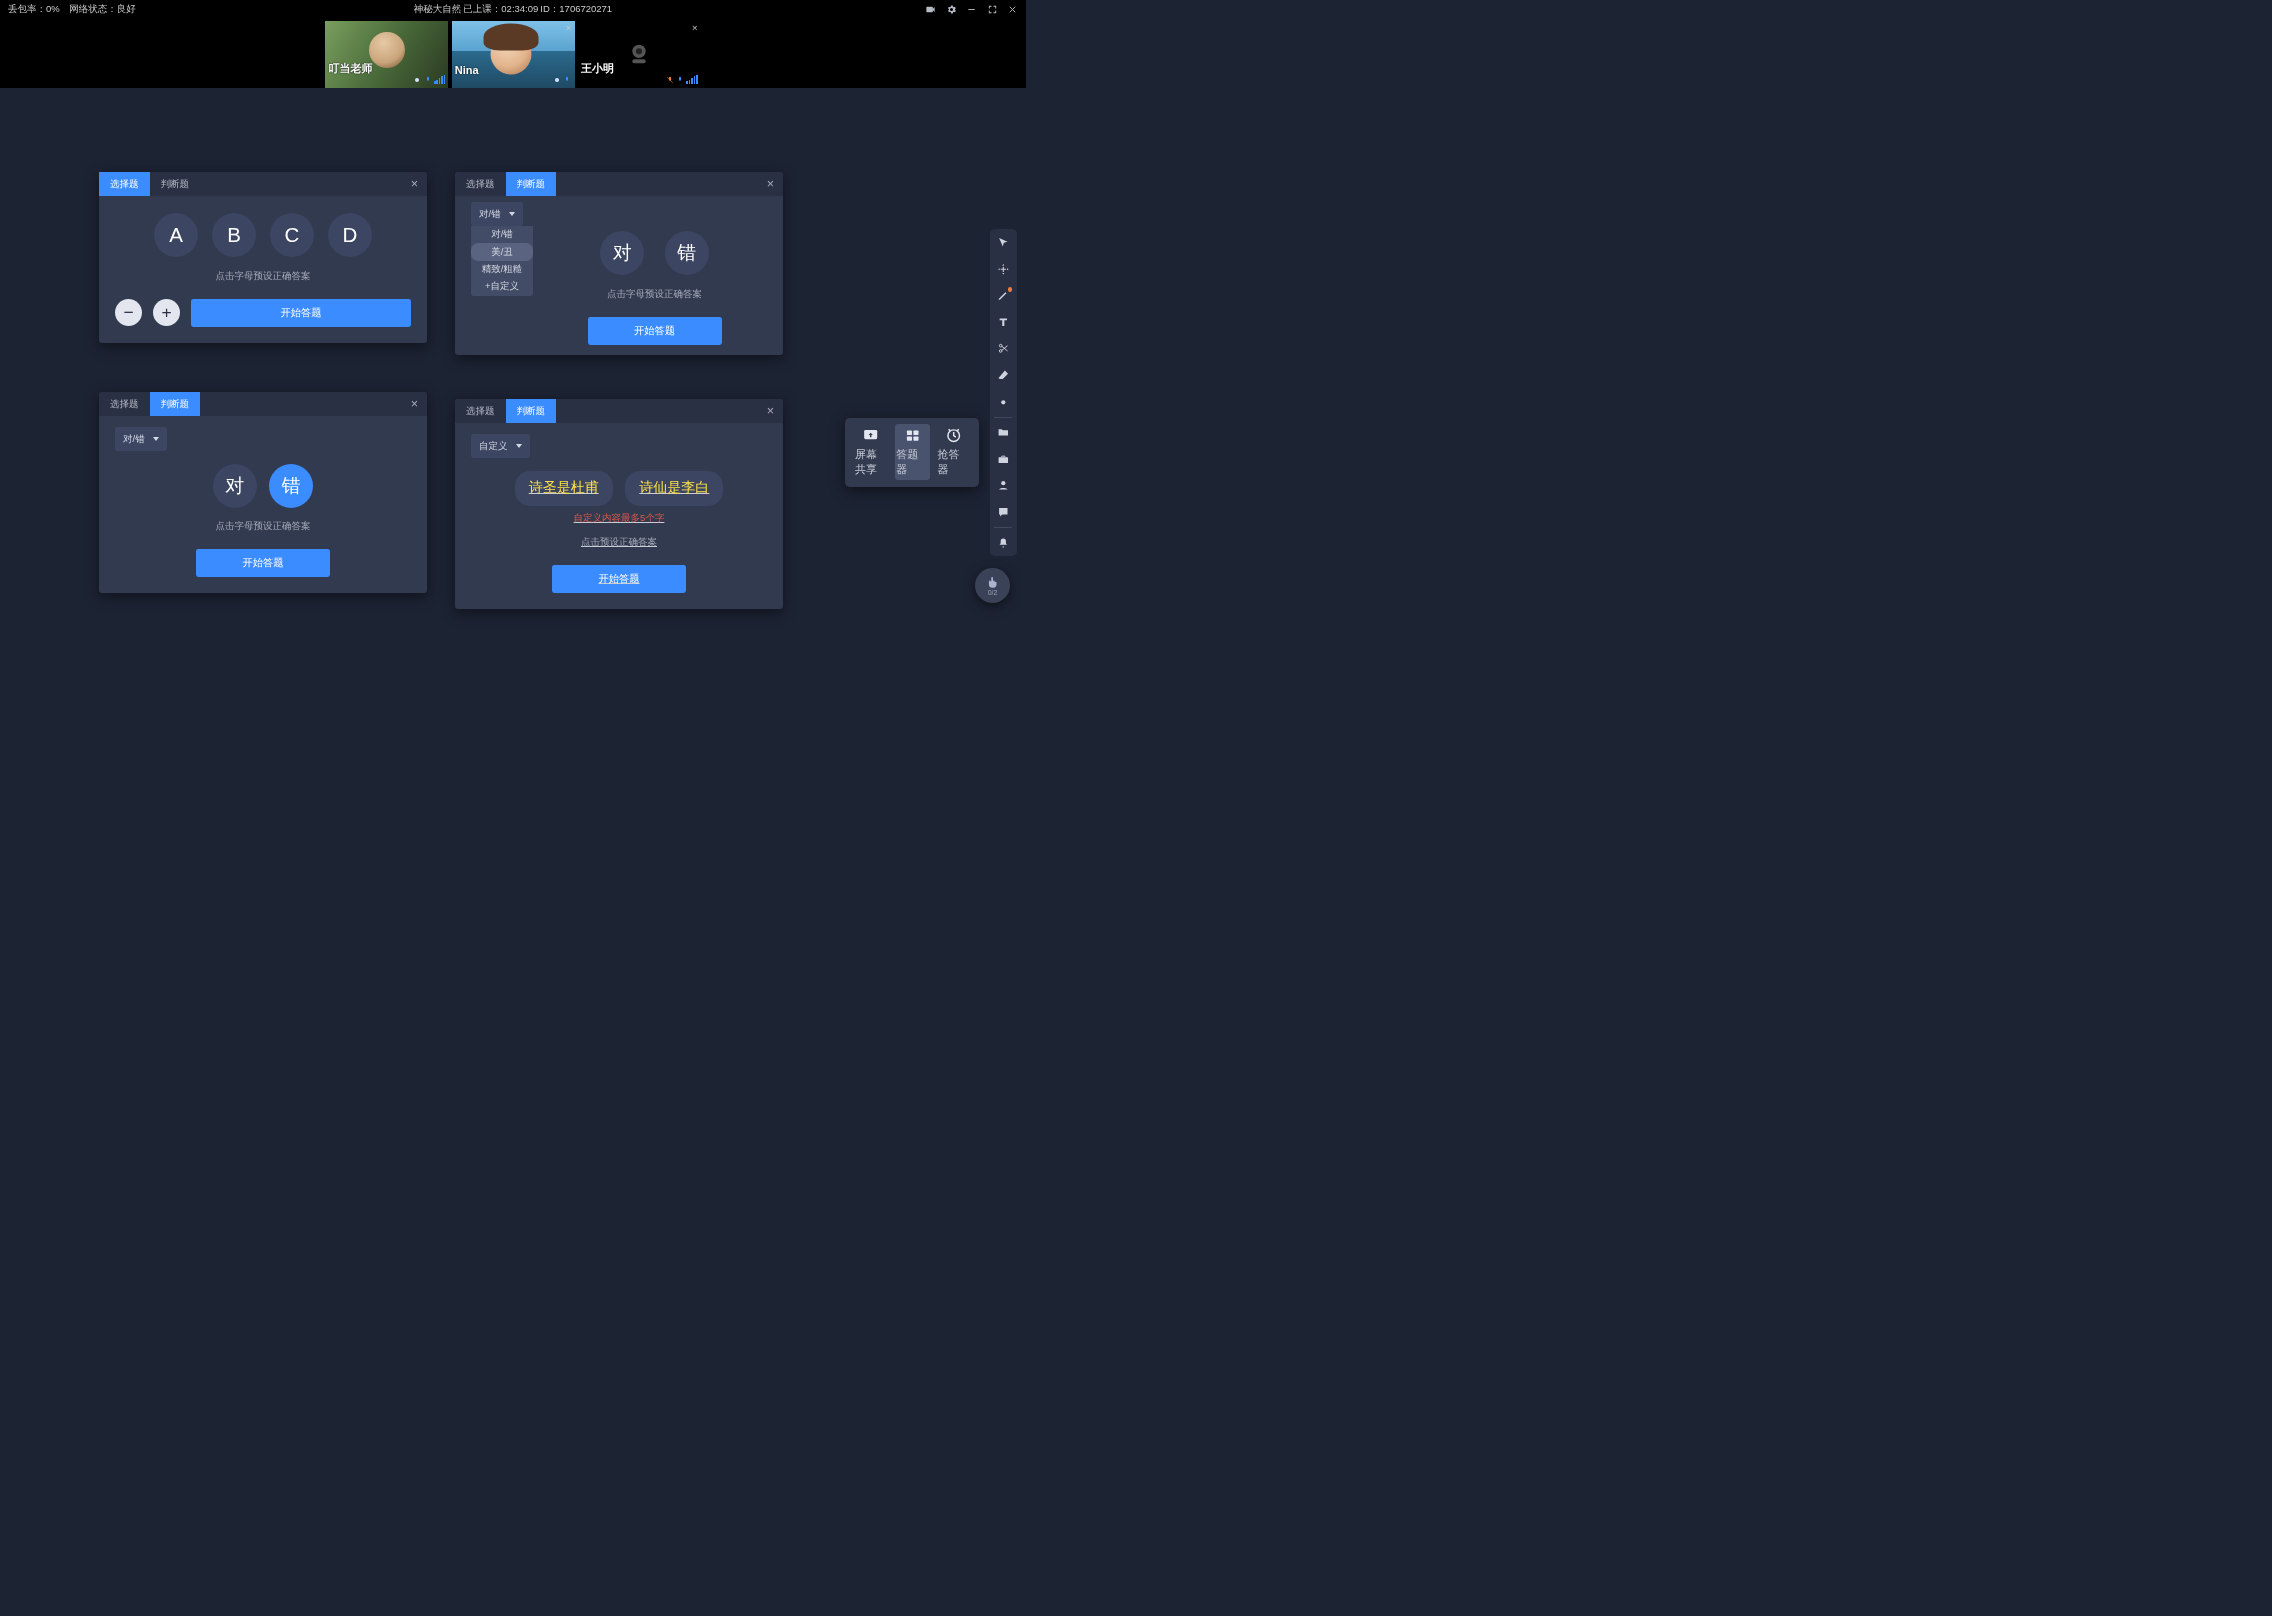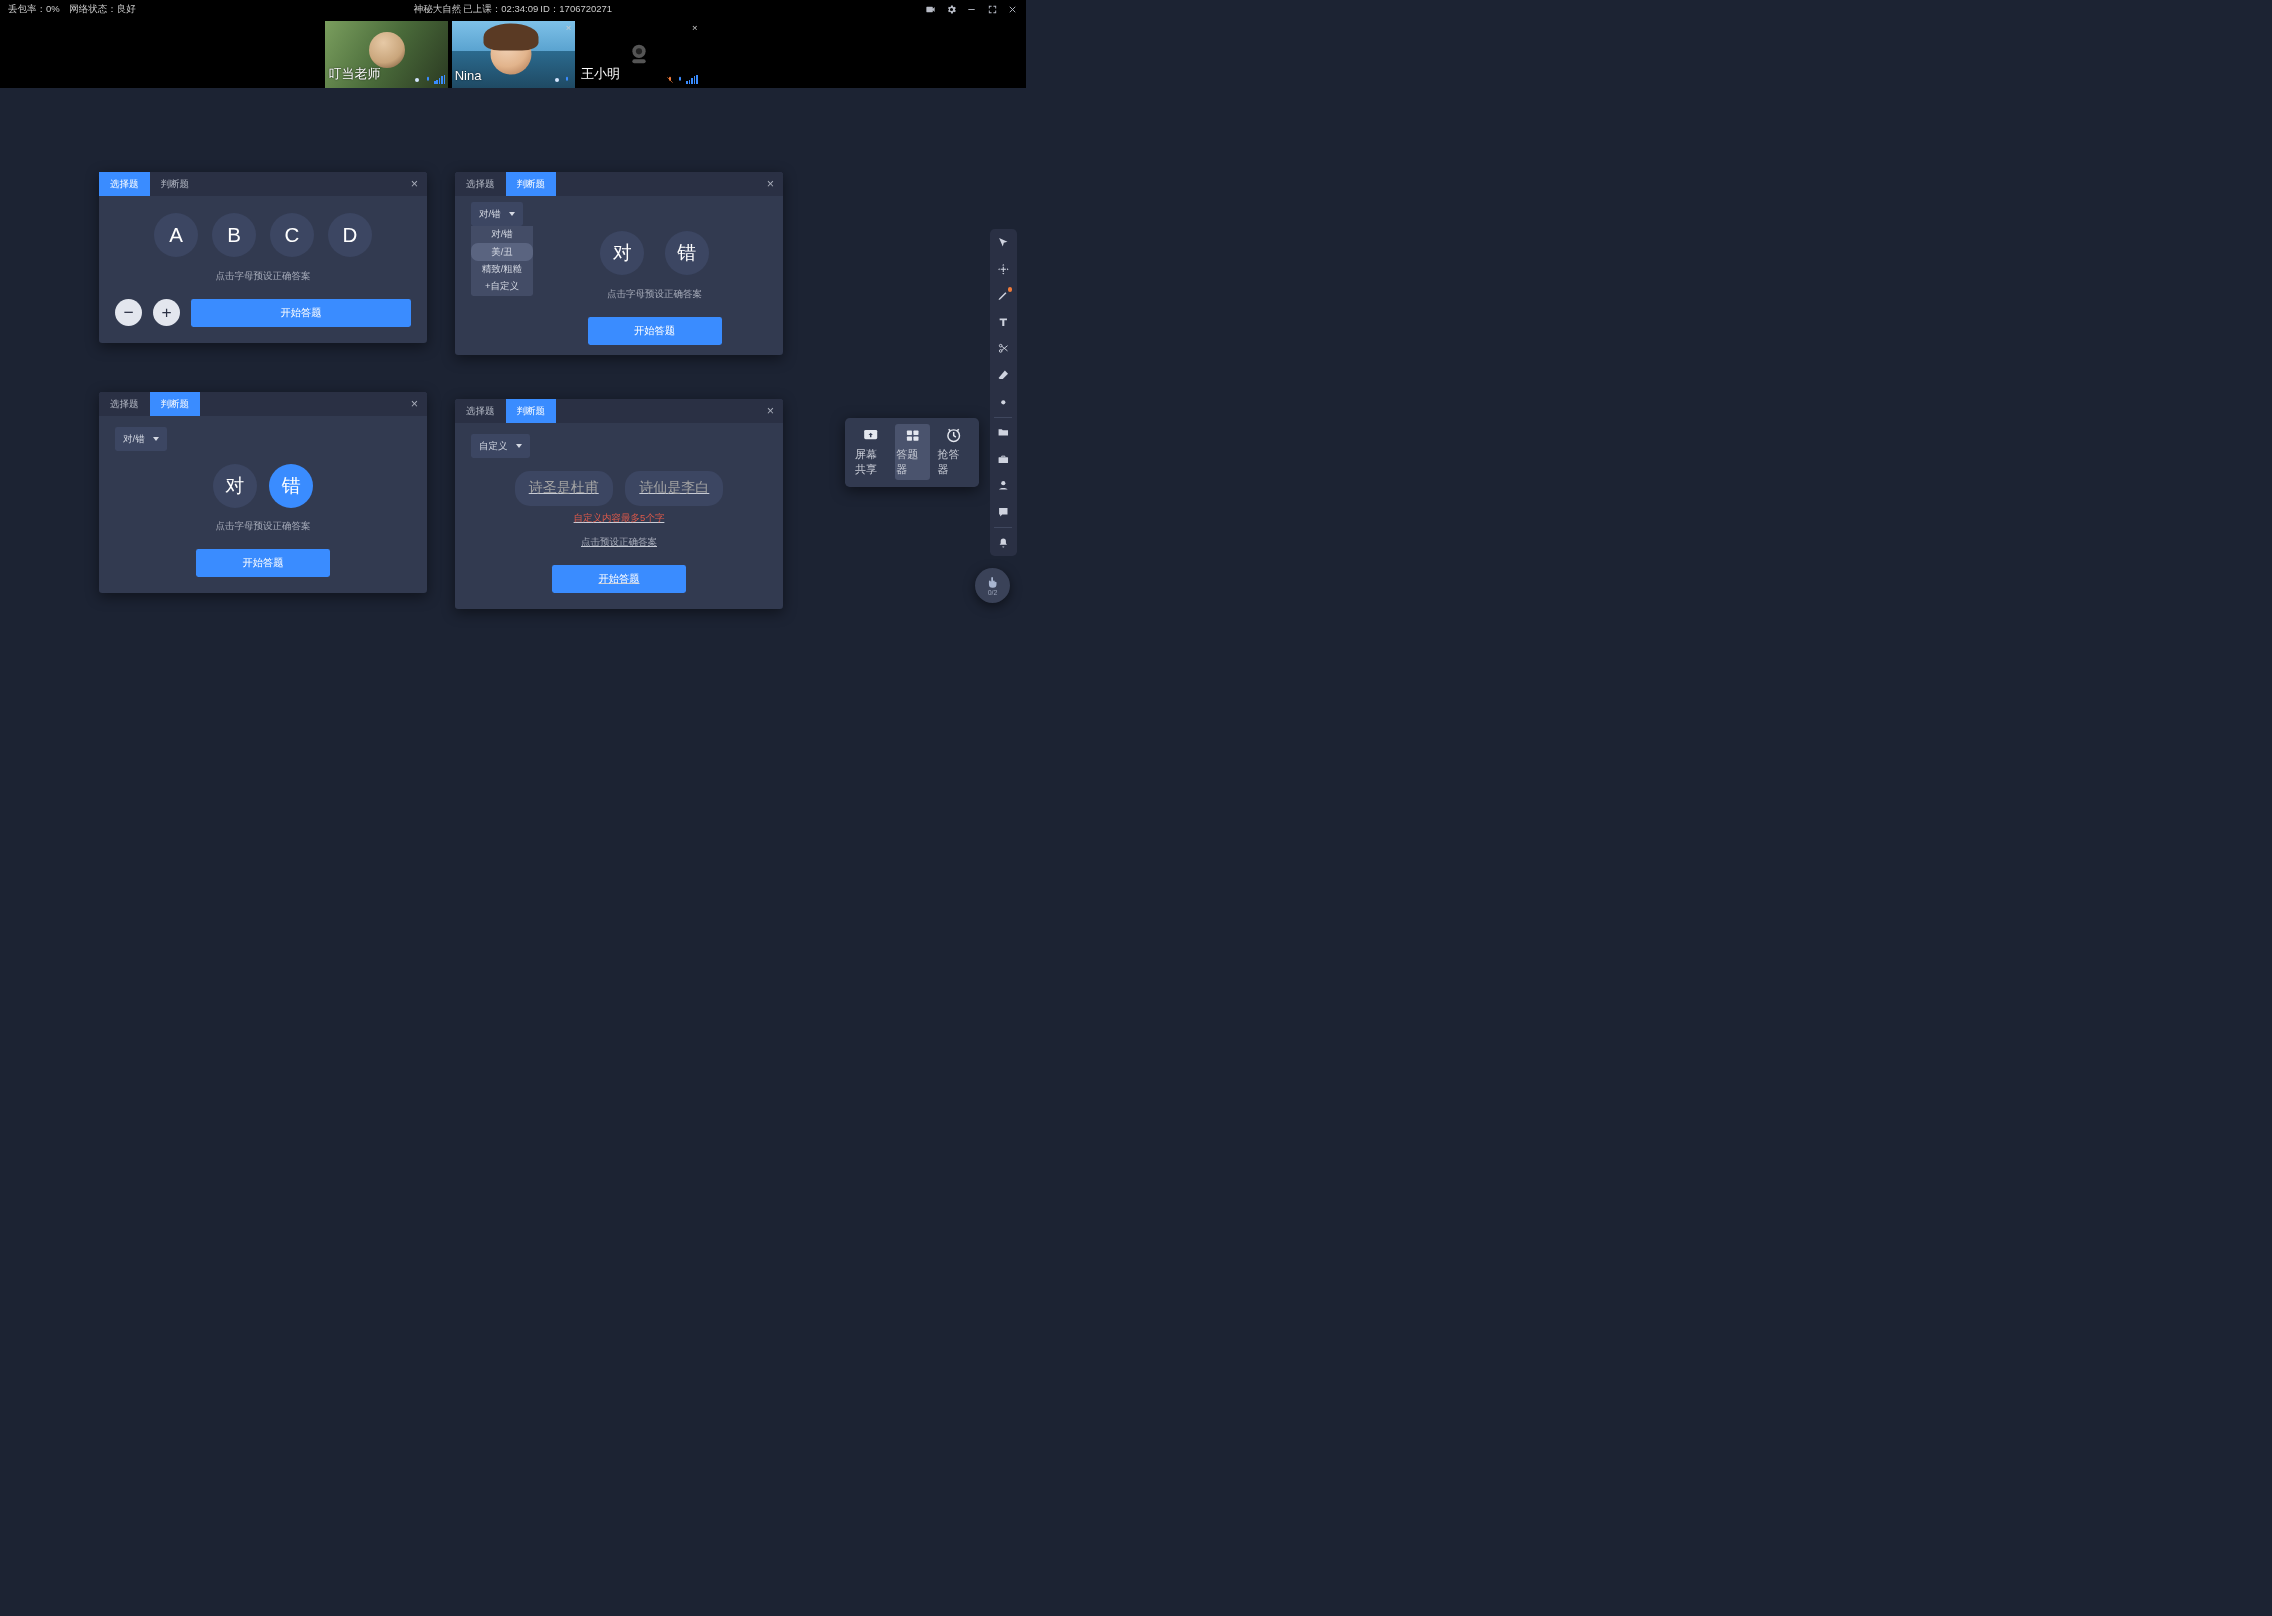--- a/index.html
+++ b/index.html
@@ -51,24 +51,25 @@
   .video-cell {
     width: 123px;
     height: 67px;
     background: #222;
     position: relative;
     overflow: hidden;
   }
   .video-cell .name {
     position: absolute;
     left: 3.2px;
-    bottom: 5px;
+    bottom: 12px;
     color: #fff;
-    font-size: 13px;
+    font-size: 11px;
     text-shadow: 0 0 1.6px #000;
+    font-weight: bold;
   }
   .video-cell .close {
     position: absolute;
     right: 3.2px;
     top: 1.6px;
     color: #ccc;
     font-size: 9.5px;
     cursor: pointer;
   }
   .video-cell .mic-cam {
@@ -177,21 +178,21 @@
   .dd-item { height:17.4px; display:flex; align-items:center; justify-content:center; color:#d5d9e3; cursor:pointer;}
   .dd-item.hover{ background:#5a6480;border-radius:7px;}
   .tf-btn {
     width:44px; height:44px; border-radius:50%;
     background:#3c4662; color:#fff; font-size:19px;
     display:flex; align-items:center; justify-content:center; cursor:pointer;
   }
   .tf-btn.sel { background:#3a8cff; }
   .custom-chip {
     height:35px; padding:0 14px; border-radius:15px;
-    background:#3c4662; color:#a3a3a3; font-size:14px;
+    background:#3c4662; color:#fde047; font-size:14px;
     display:inline-flex; align-items:center; cursor:pointer;
   }
   .row-center{ display:flex; gap:12.6px; justify-content:center;}
 
   
   .sidebar {
     position:absolute; right:9.5px; top:229px;
     width:27px; background:#2a3044;
     border-radius:4.7px; padding:6.3px 0;
     display:flex; flex-direction:column; align-items:center; gap:12.6px;

